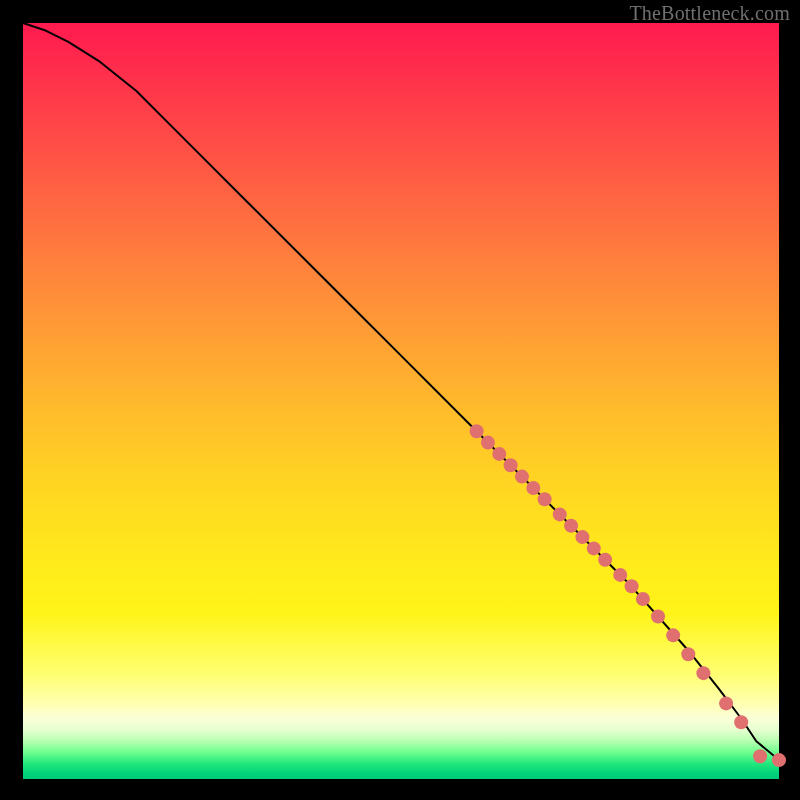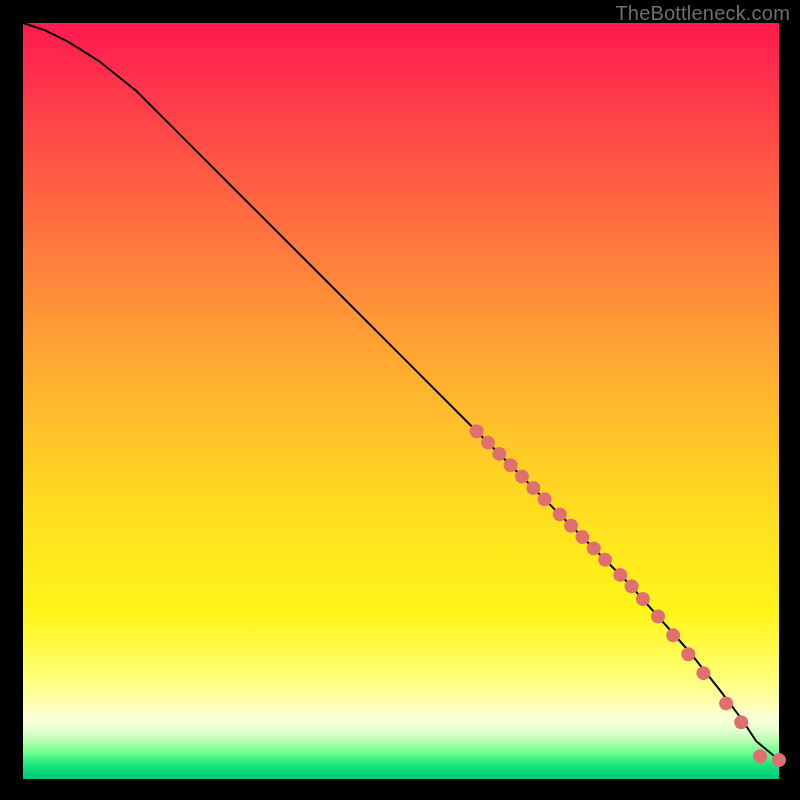--- a/index.html
+++ b/index.html
@@ -8,20 +8,21 @@
     width: 800px;
     height: 800px;
     background: #000;
     overflow: hidden;
     font-family: Arial, Helvetica, sans-serif;
   }
   .stage {
     position: relative;
     width: 800px;
     height: 600px;
+    font-family: Liberation Serif, serif;
   }
   .plot {
     position: absolute;
     left: 23px;
     top: 23px;
     width: 756px;
     height: 756px;
     
     background: linear-gradient(
       to bottom,

